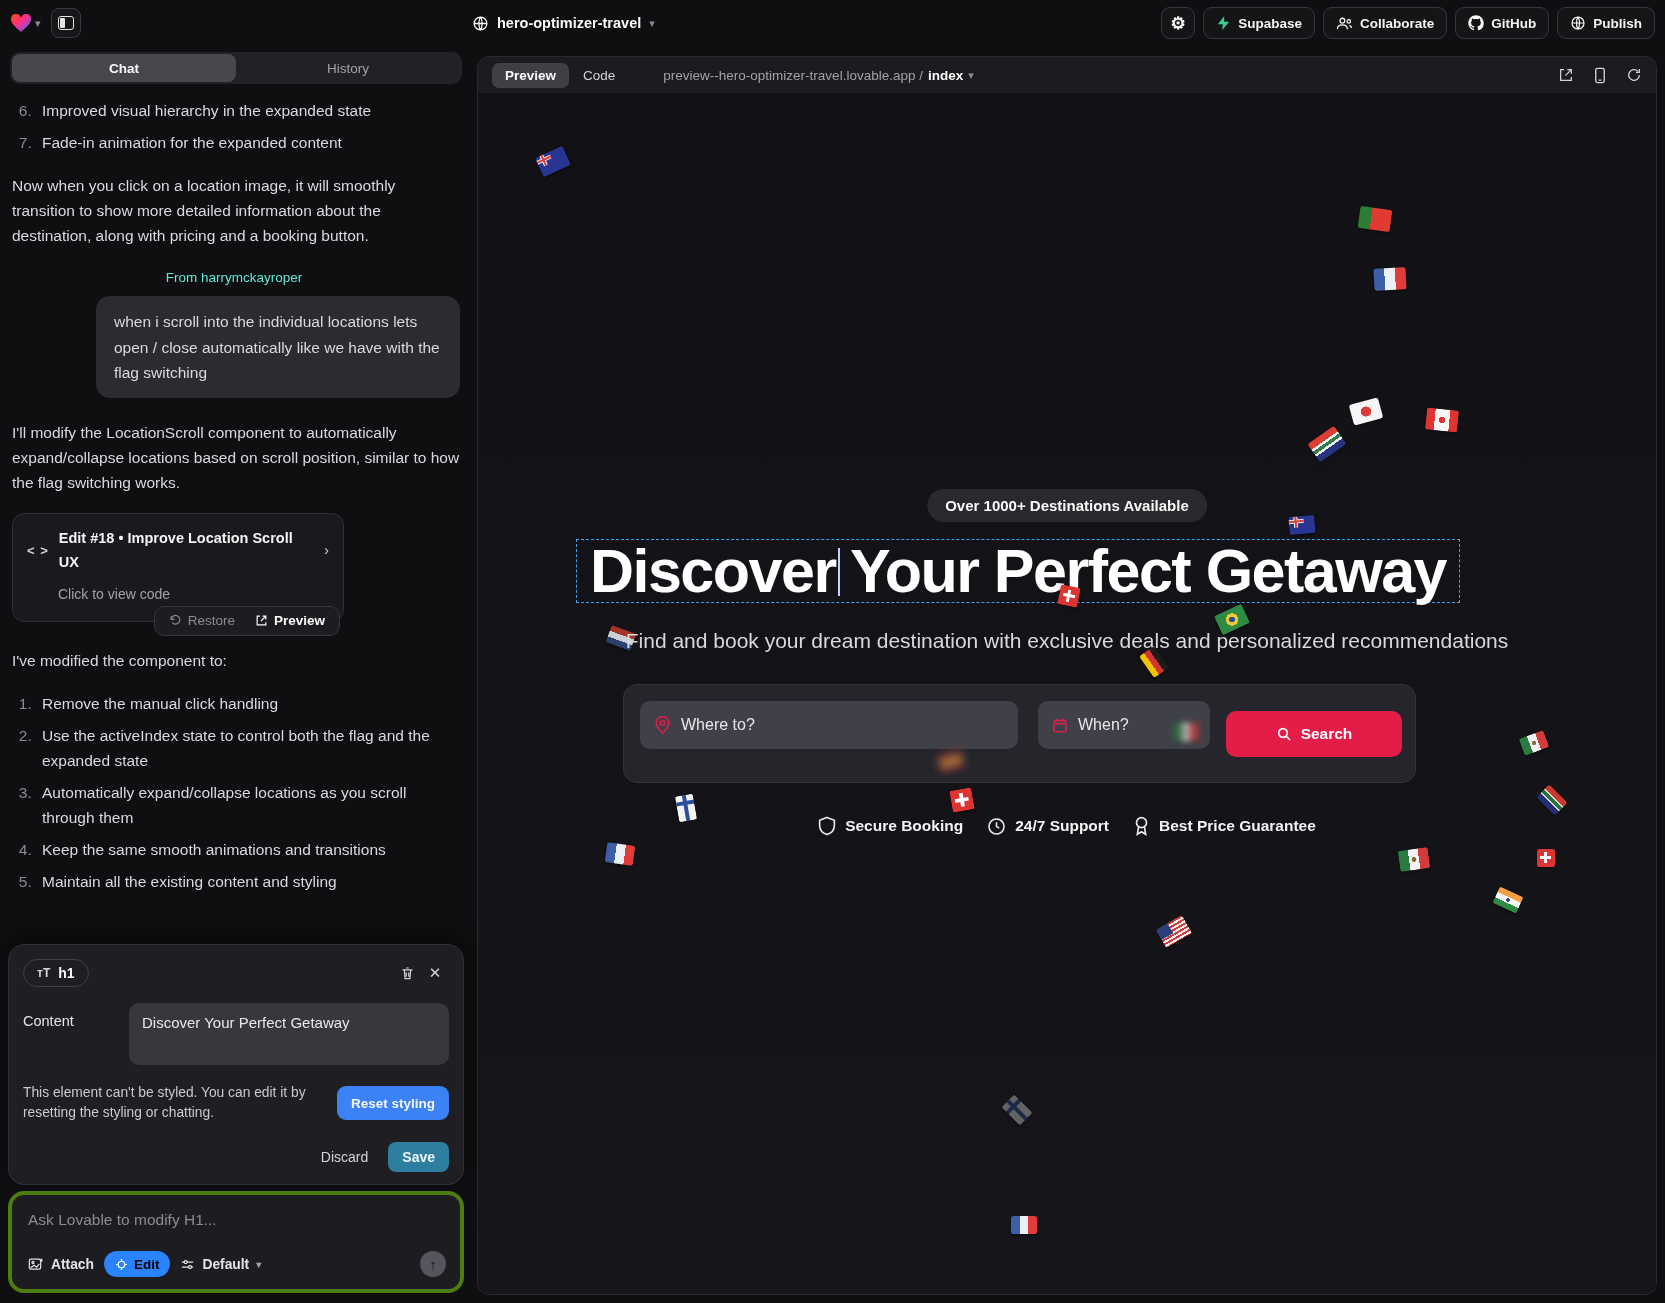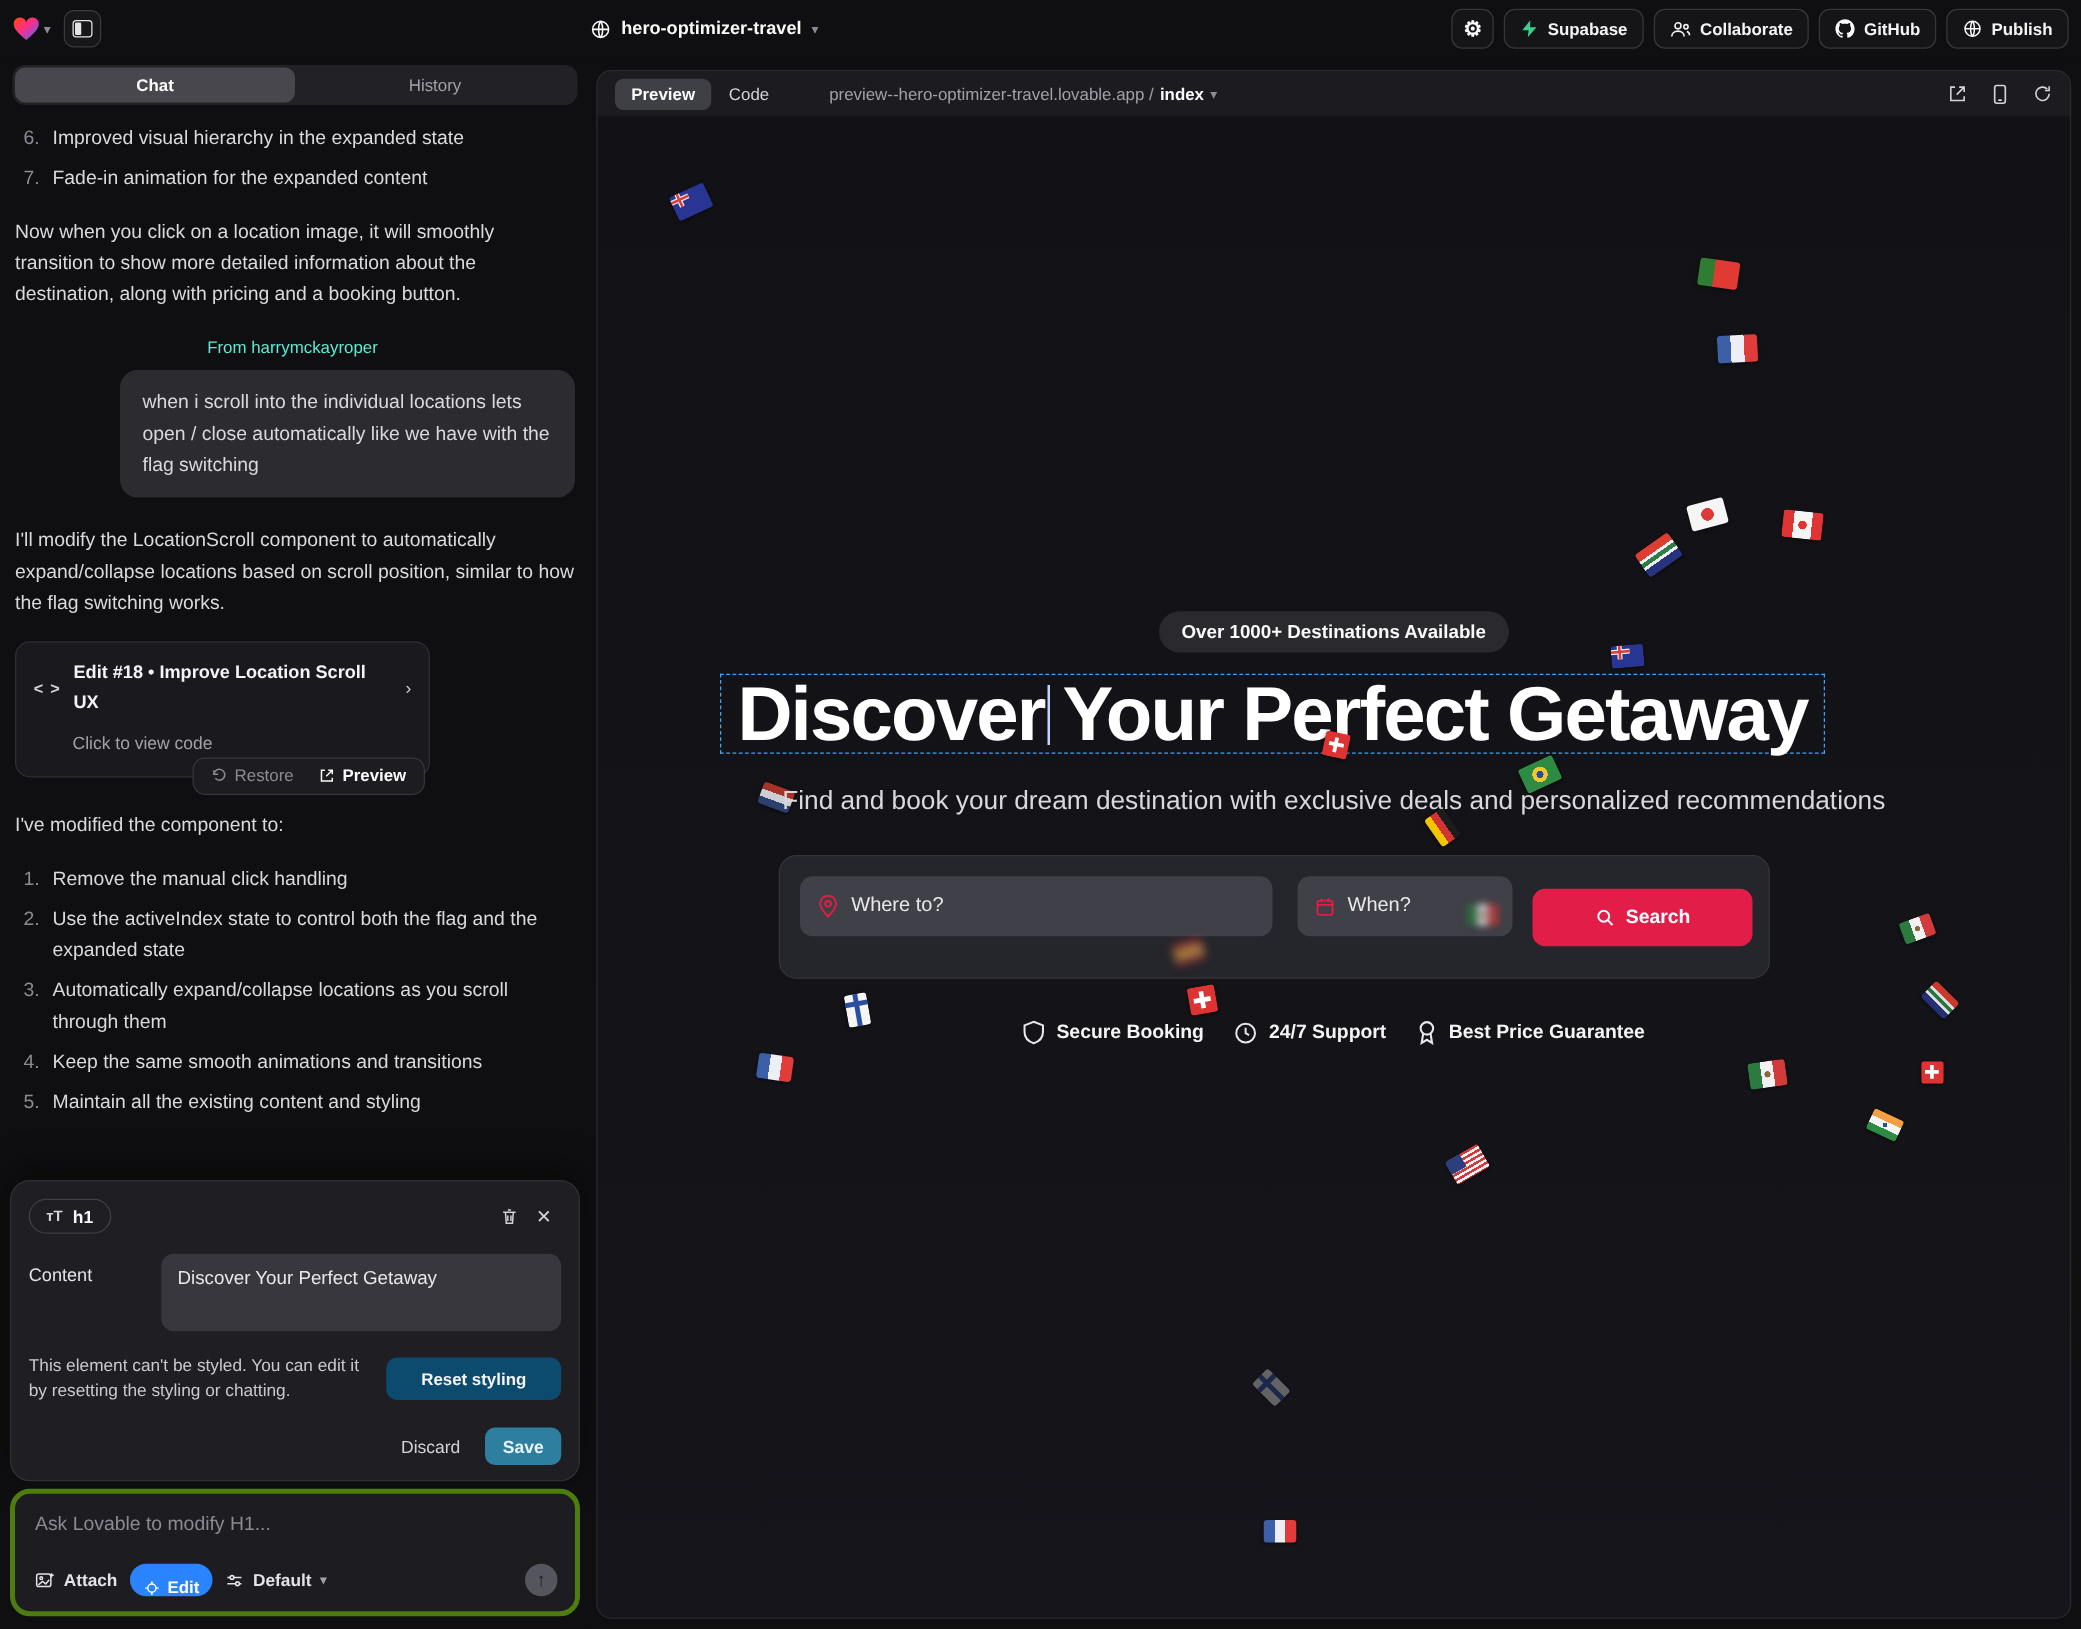--- a/index.html
+++ b/index.html
@@ -54,31 +54,31 @@
   .hp-top{display:flex;align-items:center;margin-bottom:16px;}
   .tag-badge{display:flex;align-items:center;gap:8px;border:1px solid #3f3f46;border-radius:16px;padding:5px 13px;font-size:14px;color:#fafafa;font-weight:600;}
   .tt{font-size:12px;color:#d4d4d8;font-weight:700;}
   .hp-top .sp{flex:1;}
   .icon-btn{width:28px;height:28px;display:flex;align-items:center;justify-content:center;color:#d4d4d8;cursor:pointer;font-size:15px;}
   .content-row{display:flex;gap:14px;margin-bottom:18px;}
   .content-label{width:92px;font-size:14.5px;color:#e4e4e7;padding-top:10px;}
   .content-box{flex:1;background:#37373d;border-radius:10px;min-height:62px;padding:11px 13px;font-size:15px;color:#e8e8ec;cursor:text;}
   .note-row{display:flex;align-items:center;gap:12px;margin-bottom:18px;}
   .note-text{flex:1;font-size:13.8px;color:#c9c9cf;line-height:1.5;}
-  .reset-btn{height:34px;padding:0 28px;background:#0c4a6e;border-radius:9px;font-size:13.5px;font-weight:600;color:#f4f4f5;display:flex;align-items:center;cursor:pointer;}
+  .reset-btn{height:34px;padding:0 14px;background:#3b82f6;border-radius:9px;font-size:13.5px;font-weight:600;color:#f4f4f5;display:flex;align-items:center;cursor:pointer;}
   .hp-actions{display:flex;justify-content:flex-end;align-items:center;gap:10px;}
   .discard-btn{font-size:14px;color:#d4d4d8;padding:6px 10px;cursor:pointer;}
   .save-btn{height:30px;padding:0 14px;border-radius:8px;background:#2e7f9f;color:#eaf6fb;font-size:14px;font-weight:600;display:flex;align-items:center;cursor:pointer;}
 
   
   .composer{margin:0 8px 10px 8px;background:#1c1c21;border:4px solid #4d7c0f;border-radius:16px;padding:16px 14px 12px 16px;}
   .composer-ph{font-size:15.5px;color:#8b8b93;margin-bottom:22px;cursor:text;}
   .composer-row{display:flex;align-items:center;gap:10px;}
   .cmp-btn{display:flex;align-items:center;gap:7px;font-size:13.8px;color:#e4e4e7;font-weight:600;cursor:pointer;}
-  .edit-pill{display:flex;align-items:flex-end;gap:6px;height:26px;padding:0 11px;border-radius:13px;background:#2b84ff;color:#ffffff;font-size:13.5px;font-weight:700;cursor:pointer;}
+  .edit-pill{display:flex;align-items:center;gap:6px;height:26px;padding:0 11px;border-radius:13px;background:#2b84ff;color:#000000;font-size:13.5px;font-weight:700;cursor:pointer;}
   .cmp-chev{color:#a1a1aa;font-size:10px;}
   .send-btn{margin-left:auto;width:26px;height:26px;border-radius:50%;background:#55555d;display:flex;align-items:center;justify-content:center;color:#1b1b1f;font-size:15px;font-weight:700;cursor:pointer;}
 
   
   .frame{position:absolute;left:477px;top:56px;width:1180px;height:1239px;background:#1b1b20;border:1px solid #29292e;border-radius:12px;overflow:hidden;display:flex;flex-direction:column;}
   .ptoolbar{height:36px;display:flex;align-items:center;padding:0 14px;gap:14px;flex:0 0 auto;}
   .pv-pill{height:25px;padding:0 13px;border-radius:7px;background:#3f3f46;color:#fafafa;font-size:13.5px;font-weight:600;display:flex;align-items:center;cursor:pointer;}
   .code-tab{font-size:13.5px;color:#d4d4d8;cursor:pointer;}
   .url-group{display:flex;align-items:center;gap:5px;margin-left:34px;font-size:13.5px;color:#a1a1aa;cursor:pointer;}
   .url-page{color:#fafafa;font-weight:700;}

